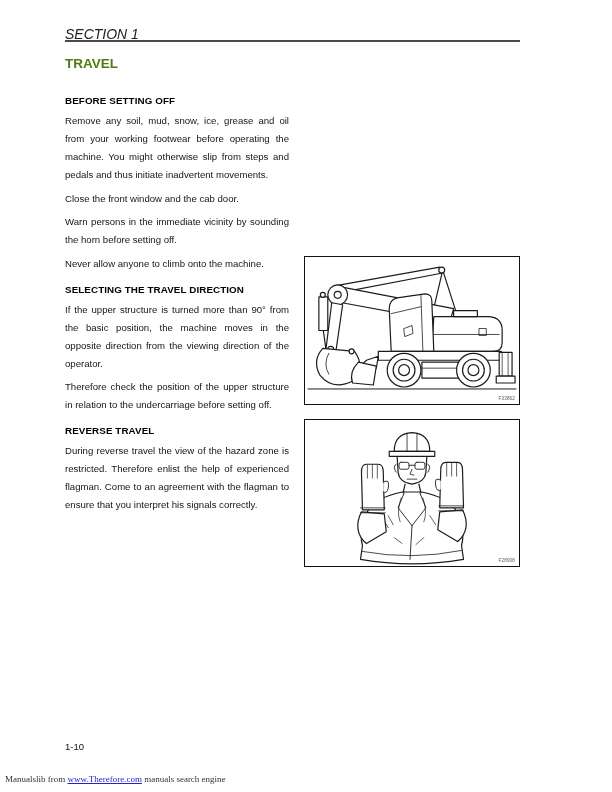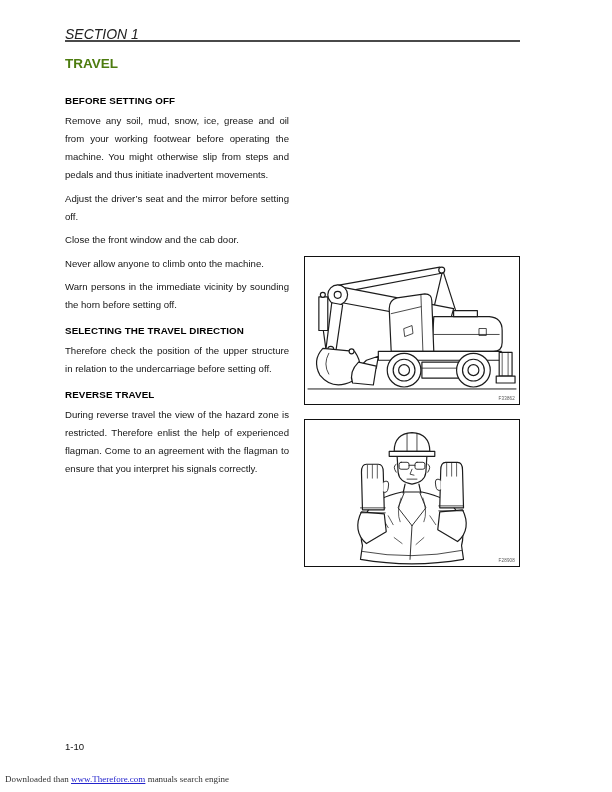--- a/index.html
+++ b/index.html
@@ -30,26 +30,26 @@
 
 <div class="page">
 
   <div class="hdr-label">SECTION 1</div>
   <div class="hdr-rule"></div>
   <div class="doc-title">TRAVEL</div>
 
   <div class="col">
     <h3>BEFORE SETTING OFF</h3>
     <p>Remove any soil, mud, snow, ice, grease and oil from your working footwear before operating the machine. You might otherwise slip from steps and pedals and thus initiate inadvertent movements.</p>
-    <p>Adjust the driver’s seat and the mirror before setting off.</p>
     <p>Close the front window and the cab door.</p>
+    <p>Warn persons in the immediate vicinity by sounding the horn before setting off.</p>
     <p>Never allow anyone to climb onto the machine.</p>
-    <p>Warn persons in the immediate vicinity by sounding the horn before setting off.</p>
 
     <h3>SELECTING THE TRAVEL DIRECTION</h3>
+    <p>If the upper structure is turned more than 90° from the basic position, the machine moves in the opposite direction from the viewing direction of the operator.</p>
     <p>Therefore check the position of the upper structure in relation to the undercarriage before setting off.</p>
 
     <h3>REVERSE TRAVEL</h3>
     <p>During reverse travel the view of the hazard zone is restricted. Therefore enlist the help of experienced flagman. Come to an agreement with the flagman to ensure that you interpret his signals correctly.</p>
   </div>
 
   <div class="figbox f1">
     <svg viewBox="0 0 216 148">
       <g stroke="#1c1c1c" fill="none" stroke-width="1.2" stroke-linejoin="round" stroke-linecap="round">
         <line x1="3" y1="133" x2="213" y2="133" stroke-width="1"></line>
@@ -133,15 +133,15 @@
         <path d="M90,31 Q90,13 108,12 Q126,13 126,31 Z" fill="#fff"></path>
         <path d="M103,13 L103,31 M113,13 L113,31" stroke-width="0.8"></path>
         <path d="M85,31 L131,31 L131,36 L85,36 Z" fill="#fff"></path>
       </g>
     </svg>
     <span class="figcode">F28908</span>
   </div>
 
   <div class="pagenum">1-10</div>
 
-  <div class="watermark"><span>Downloaded than </span><a href="#">www.Therefore.com</a><span> manuals search engine</span></div>
+  <div class="watermark"><span>Manualslib from </span><a href="#">www.Therefore.com</a><span> manuals search engine</span></div>
 
 </div>
 
 </body></html>

